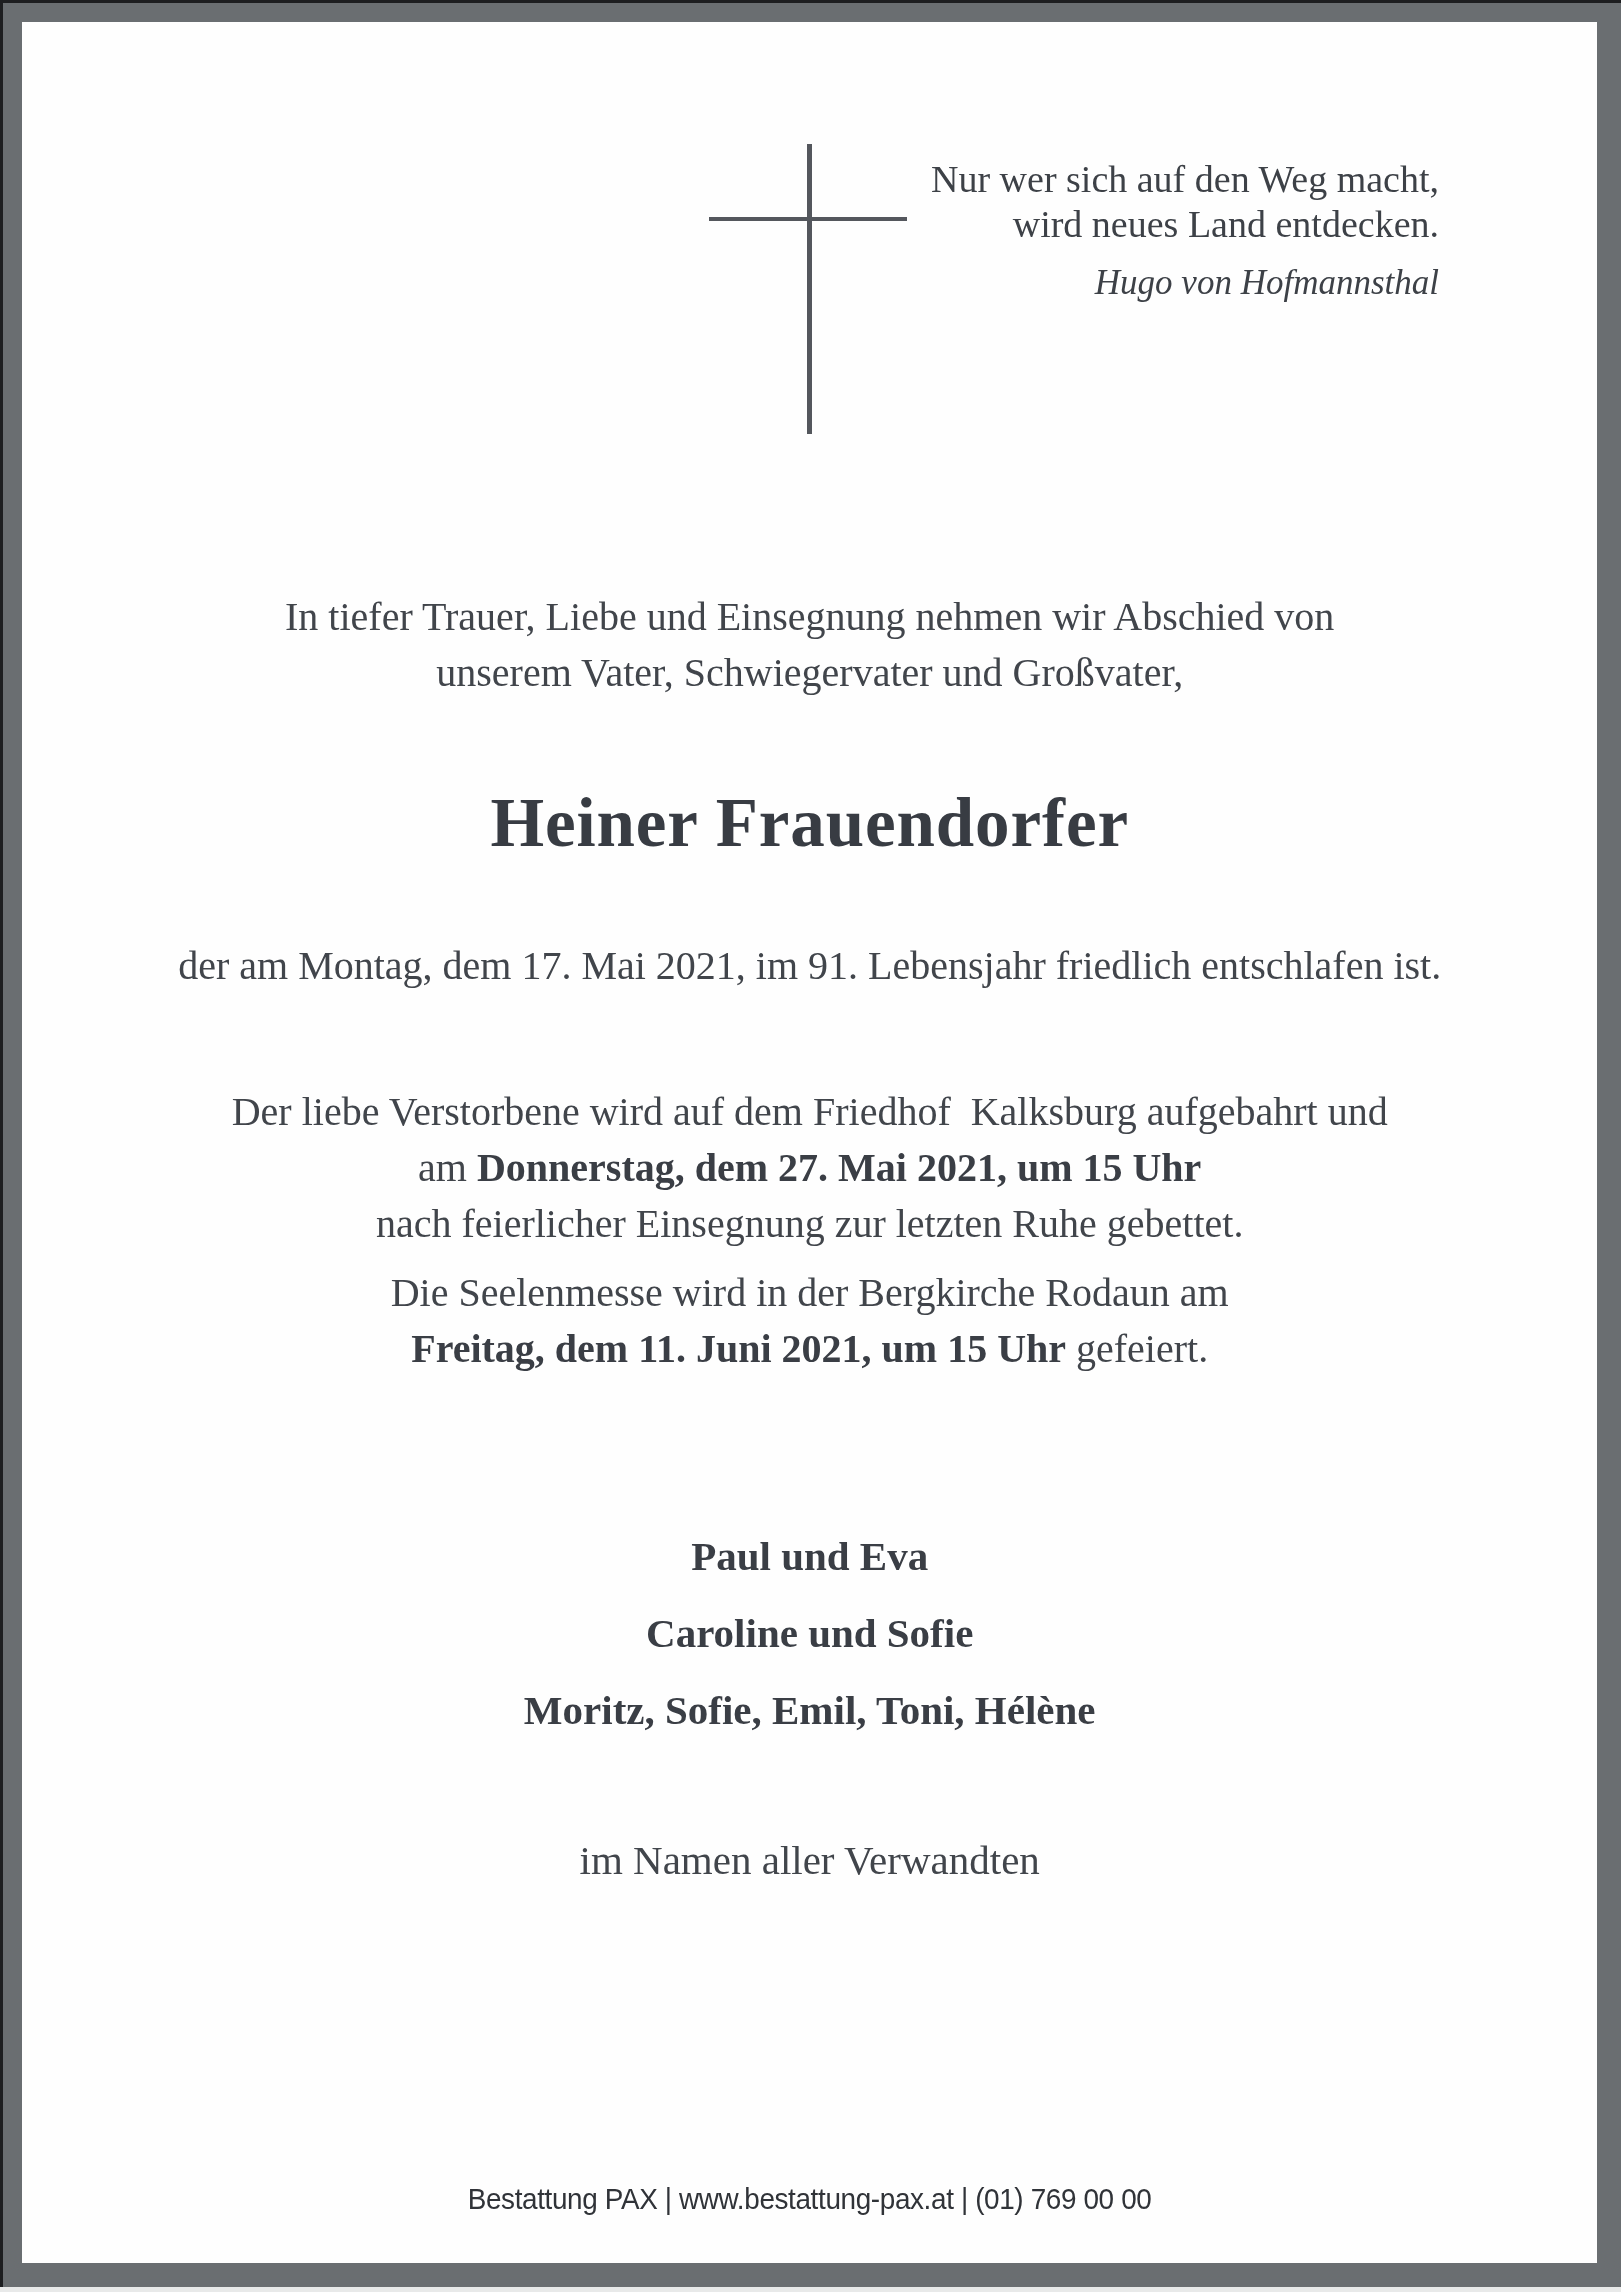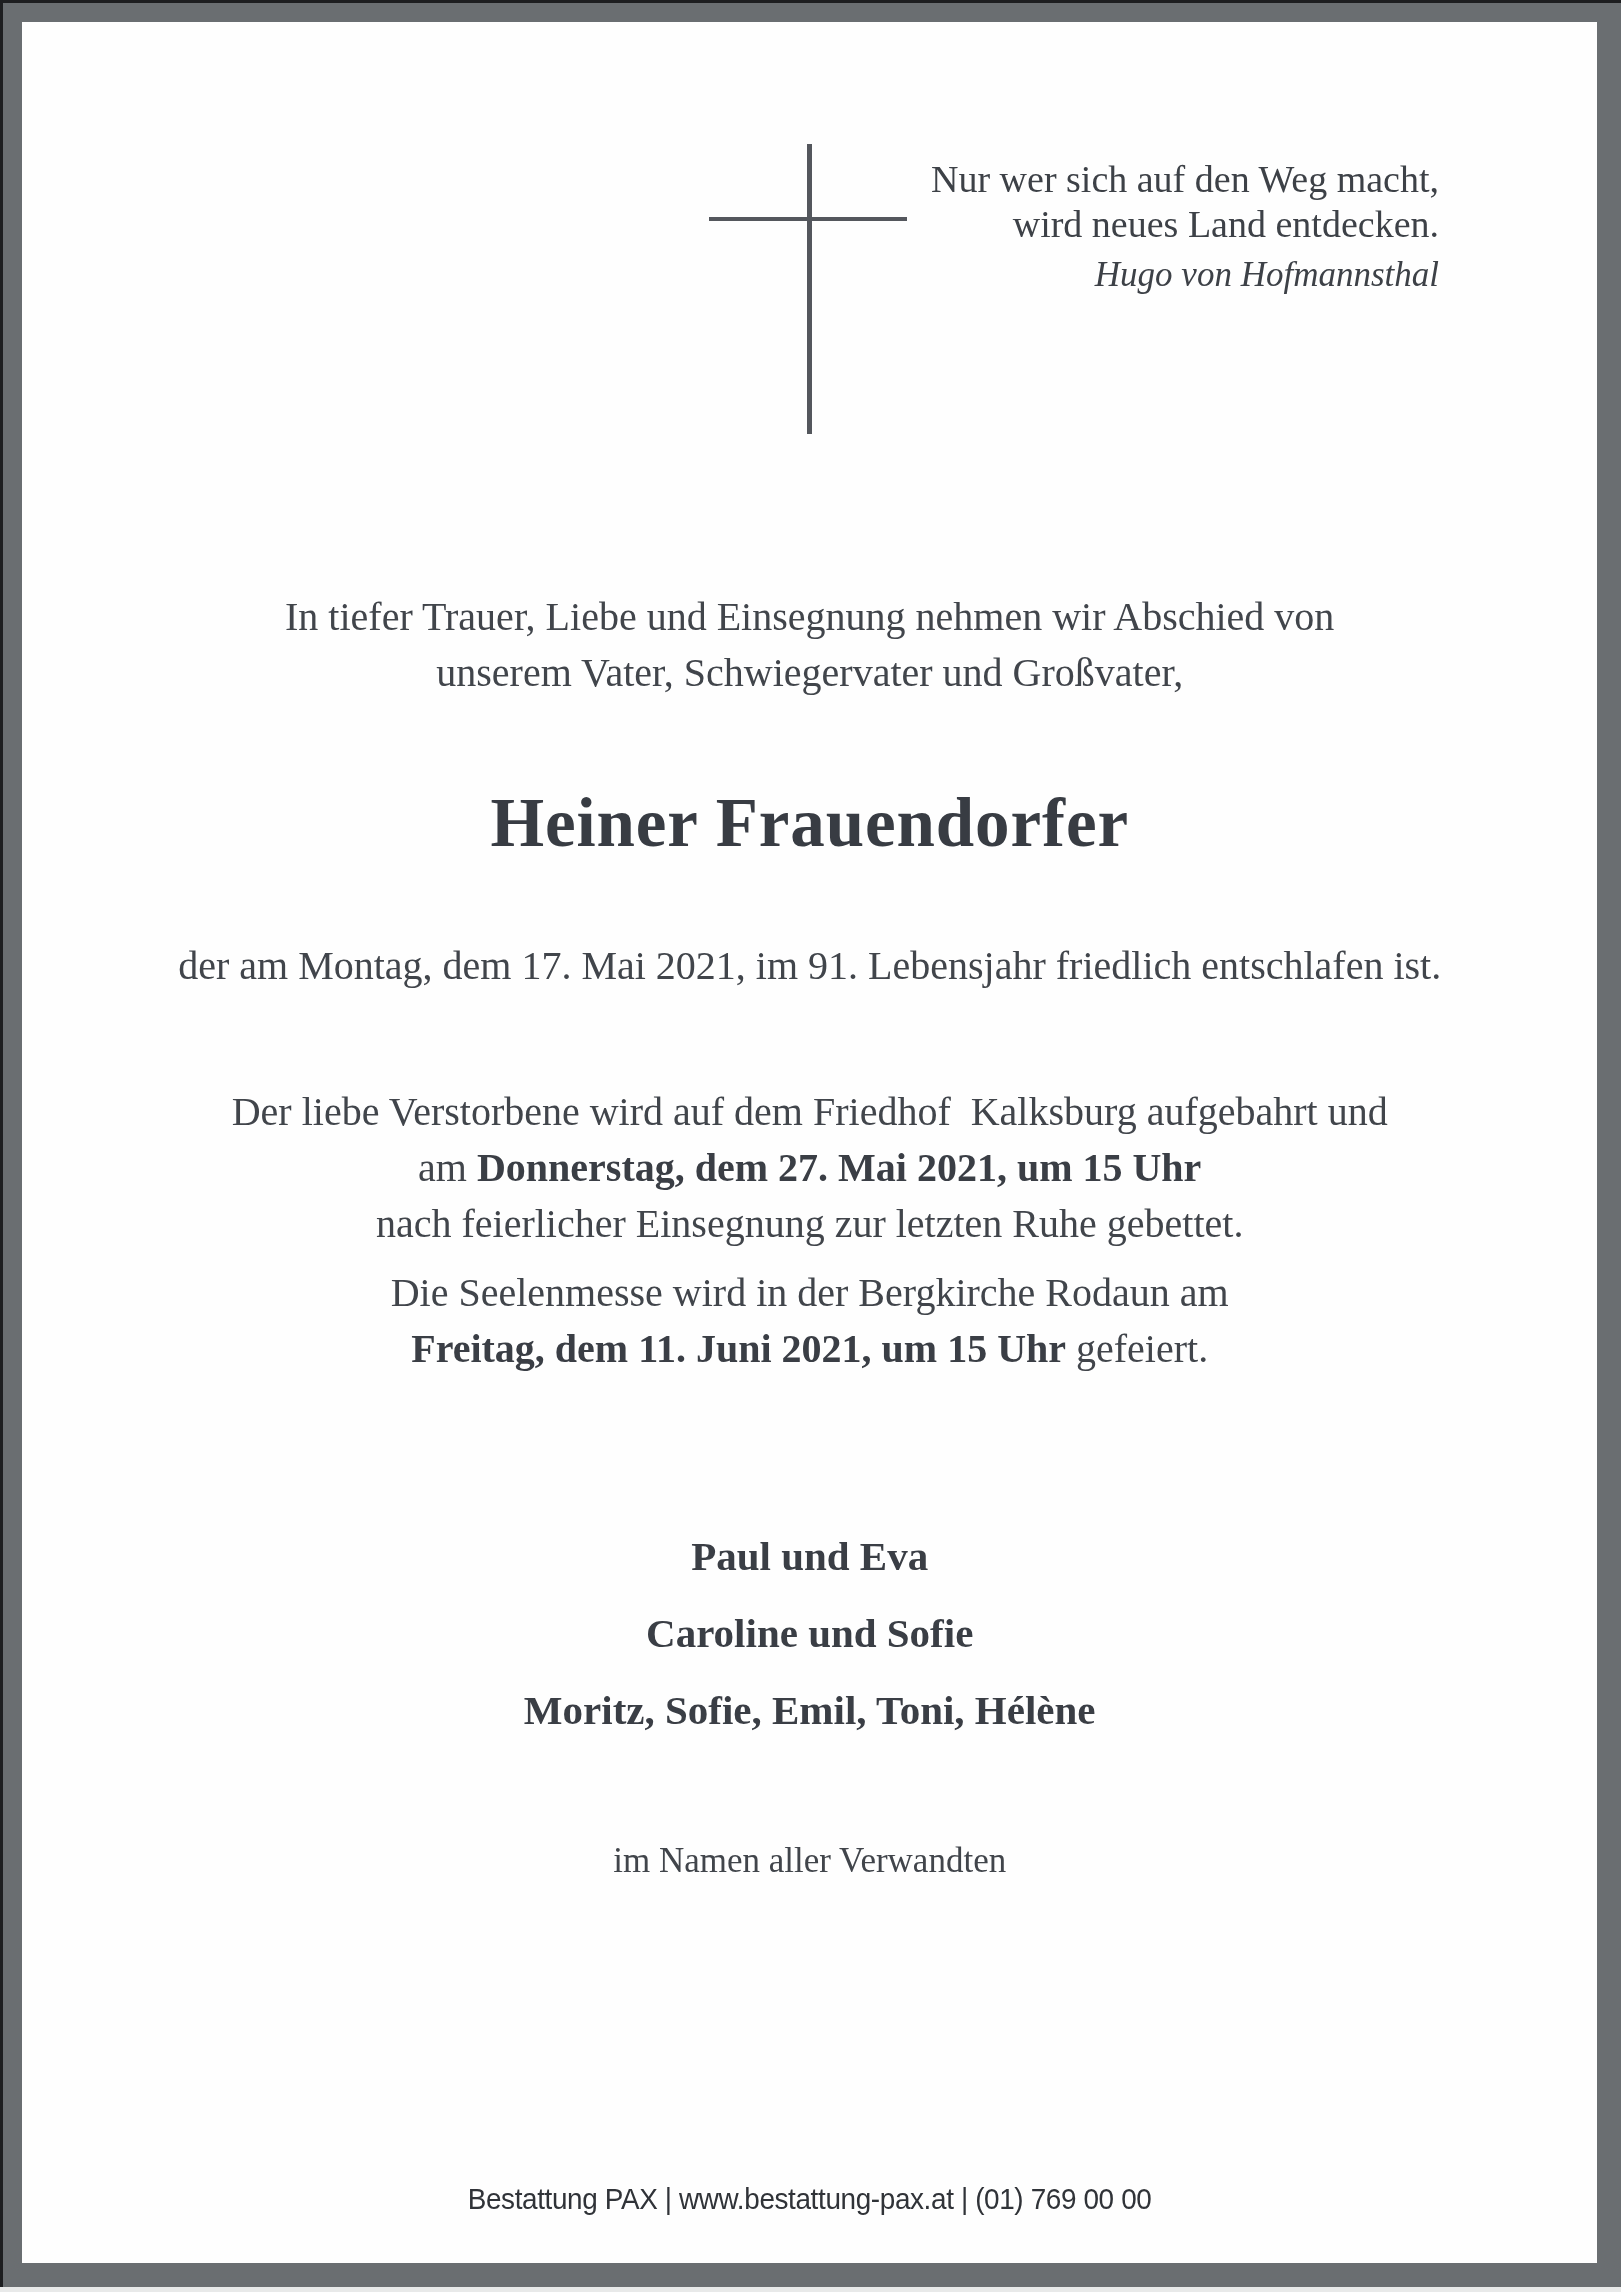--- a/index.html
+++ b/index.html
@@ -27,35 +27,35 @@
   
   .cross-v { position:absolute; left:785px; top:122px; width:4.5px;  height:290px; background:#54575d; }
   .cross-h { position:absolute; left:687px; top:195px; width:198px; height:4.5px;  background:#54575d; }
 
   .quote {
     position:absolute; top:135px; right:158px;
     text-align:right;
     font-size:38px; line-height:45px;
     color:#3d4147;
   }
-  .quote .attribution { font-style:italic; font-size:35px; line-height:43px; margin-top:6px; }
+  .quote .attribution { font-style:italic; font-size:35px; line-height:43px; margin-top:14px; }
 
   .centered { position:absolute; left:0; right:0; text-align:center; }
 
   .intro      { top:567px;  font-size:40px; line-height:56px; }
   .name       { top:767px;  font-size:69px; line-height:69px; font-weight:bold; color:#383c43; letter-spacing:0.9px; margin:0; }
   .death-line { top:924px; font-size:40px; line-height:40px; }
   .burial     { top:1062px; font-size:40px; line-height:56px; }
   .mass       { top:1243px; font-size:40px; line-height:56px; }
   b, strong   { font-weight:bold; color:#3a3e45; }
 
   .mourners   { top:1514px; font-size:41px; font-weight:bold; color:#3a3e45; }
   .mourners .mourner-line { height:41px; line-height:41px; margin-bottom:36px; }
 
-  .closing    { top:1818px; font-size:35px; line-height:41px; }
+  .closing    { top:1818px; font-size:41px; line-height:41px; }
 
   .footer {
     top:2162px; font-size:30px; line-height:30px;
     font-family:"Liberation Sans", sans-serif;
     color:#303338; letter-spacing:-0.4px;
   }
   .footer .footer-inner { display:inline-block; transform:scaleX(0.93); transform-origin:center; }
 </style>
 </head>
 <body>

